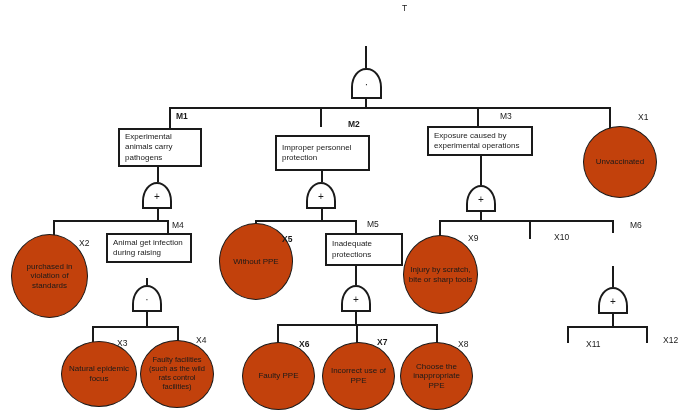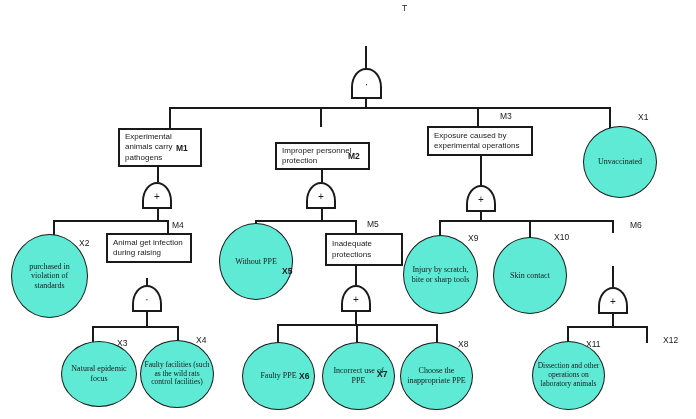--- a/index.html
+++ b/index.html
@@ -6,33 +6,33 @@
   .stage {
     position:relative; width:696px; height:419px; background:#ffffff;
     font-family:"Liberation Sans", sans-serif; color:#1a1a1a; overflow:hidden;
   }
   .box {
     position:absolute; box-sizing:border-box; border:2px solid #1a1a1a; background:#fff;
     font-size:8px; line-height:1.3; display:flex; align-items:center;
     padding:2px 3px 2px 5px; text-align:left;
   }
   .circle {
-    position:absolute; box-sizing:border-box; border:1.6px solid #1a1a1a; background:#5eead4;
+    position:absolute; box-sizing:border-box; border:1.6px solid #1a1a1a; background:#c2410c;
     border-radius:50%; font-size:8px; line-height:1.2; display:flex; align-items:center;
-    justify-content:center; text-align:center; padding:4px;font-family:Liberation Serif, serif;
+    justify-content:center; text-align:center; padding:4px;
   }
   .circle.small { font-size:7.5px; line-height:1.18; padding:3px; }
   .gate {
     position:absolute; box-sizing:border-box; border:2px solid #1a1a1a; background:#fff;
     border-radius:15px 15px 0 0 / 19px 19px 0 0;
     display:flex; align-items:center; justify-content:center; font-size:10px;
   }
   .gate .sym { transform:translateY(1px); }
   .lbl { position:absolute; font-size:8.5px; white-space:nowrap; }
-  .b { font-weight:bold;margin-top:32px; }
+  .b { font-weight:bold; }
   .h { position:absolute; height:2px; background:#1a1a1a; }
   .v { position:absolute; width:2px; background:#1a1a1a; }
 </style>
 </head>
 <body>
 
 <div class="stage">
 
   <div class="v" style="left:365px;top:46px;height:22px"></div>
   <div class="v" style="left:365px;top:98px;height:10px"></div>
@@ -102,21 +102,21 @@
     <span class="sym">+</span>
   </div>
 
   <span class="lbl" style="left:402px;top:3px">T</span>
 
   <div class="box" style="left:118px;top:128px;width:84px;height:39px">
     <span>Experimental animals carry pathogens</span>
   </div>
   <span class="lbl b" style="left:176px;top:111px">M1</span>
 
-  <div class="box" style="left:275px;top:142px;width:95px;height:28px">
+  <div class="box" style="left:275px;top:135px;width:95px;height:36px">
     <span>Improper personnel protection</span>
   </div>
   <span class="lbl b" style="left:348px;top:119px">M2</span>
 
   <div class="box" style="left:427px;top:126px;width:106px;height:30px">
     <span>Exposure caused by experimental operations</span>
   </div>
   <span class="lbl" style="left:500px;top:111px">M3</span>
 
   <div class="box" style="left:106px;top:233px;width:86px;height:30px">
@@ -144,23 +144,20 @@
   <div class="circle" style="left:219px;top:223px;width:74px;height:77px">
     <span>Without PPE</span>
   </div>
   <span class="lbl b" style="left:282px;top:234px">X5</span>
 
   <div class="circle" style="left:403px;top:235px;width:75px;height:79px">
     <span>Injury by scratch, bite or sharp tools</span>
   </div>
   <span class="lbl" style="left:468px;top:233px">X9</span>
 
-  <div class="circle" style="left:493px;top:237px;width:74px;height:77px">
-    <span>Skin contact</span>
-  </div>
   <span class="lbl" style="left:554px;top:232px">X10</span>
 
   <div class="circle" style="left:61px;top:341px;width:76px;height:66px">
     <span>Natural epidemic focus</span>
   </div>
   <span class="lbl" style="left:117px;top:338px">X3</span>
 
   <div class="circle small" style="left:140px;top:340px;width:74px;height:68px">
     <span>Faulty facilities (such as the wild rats control facilities)</span>
   </div>
@@ -174,20 +171,17 @@
   <div class="circle" style="left:322px;top:342px;width:73px;height:68px">
     <span>Incorrect use of PPE</span>
   </div>
   <span class="lbl b" style="left:377px;top:337px">X7</span>
 
   <div class="circle" style="left:400px;top:342px;width:73px;height:68px">
     <span>Choose the inappropriate PPE</span>
   </div>
   <span class="lbl" style="left:458px;top:339px">X8</span>
 
-  <div class="circle small" style="left:532px;top:341px;width:73px;height:69px">
-    <span>Dissection and other operations on laboratory animals</span>
-  </div>
   <span class="lbl" style="left:586px;top:339px">X11</span>
 
   <span class="lbl" style="left:663px;top:335px">X12</span>
 
 </div>
 
 </body></html>

